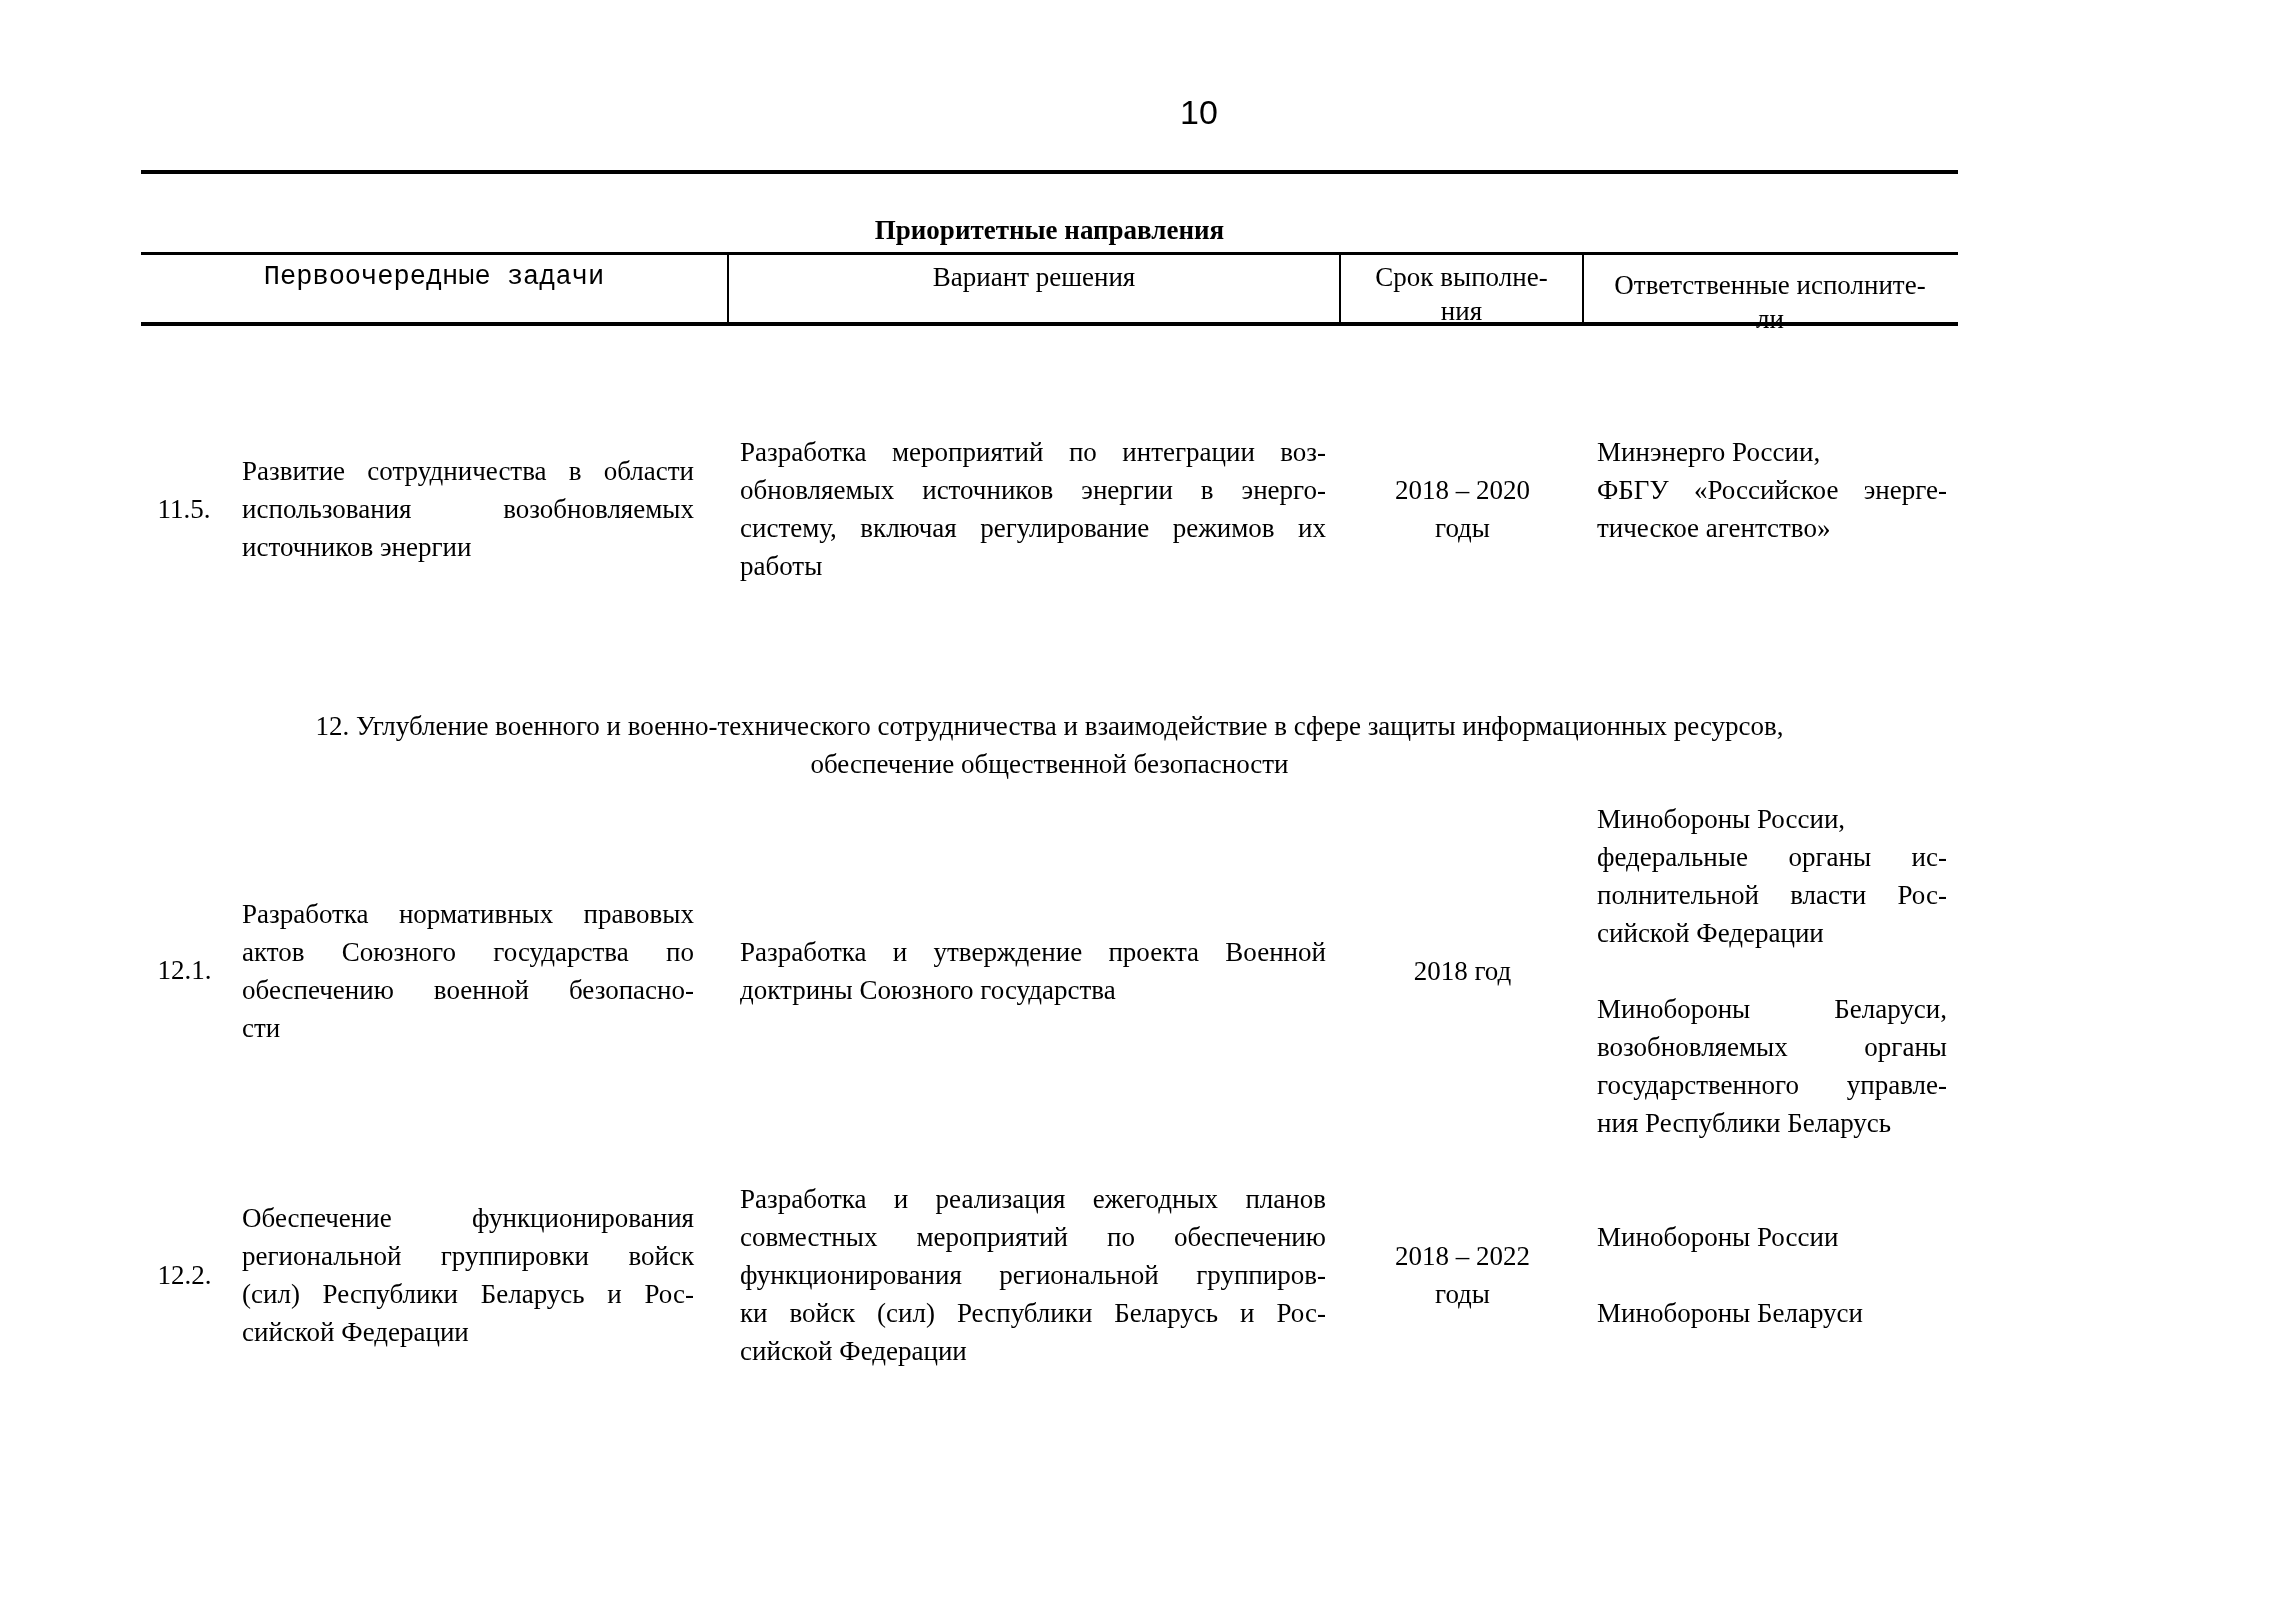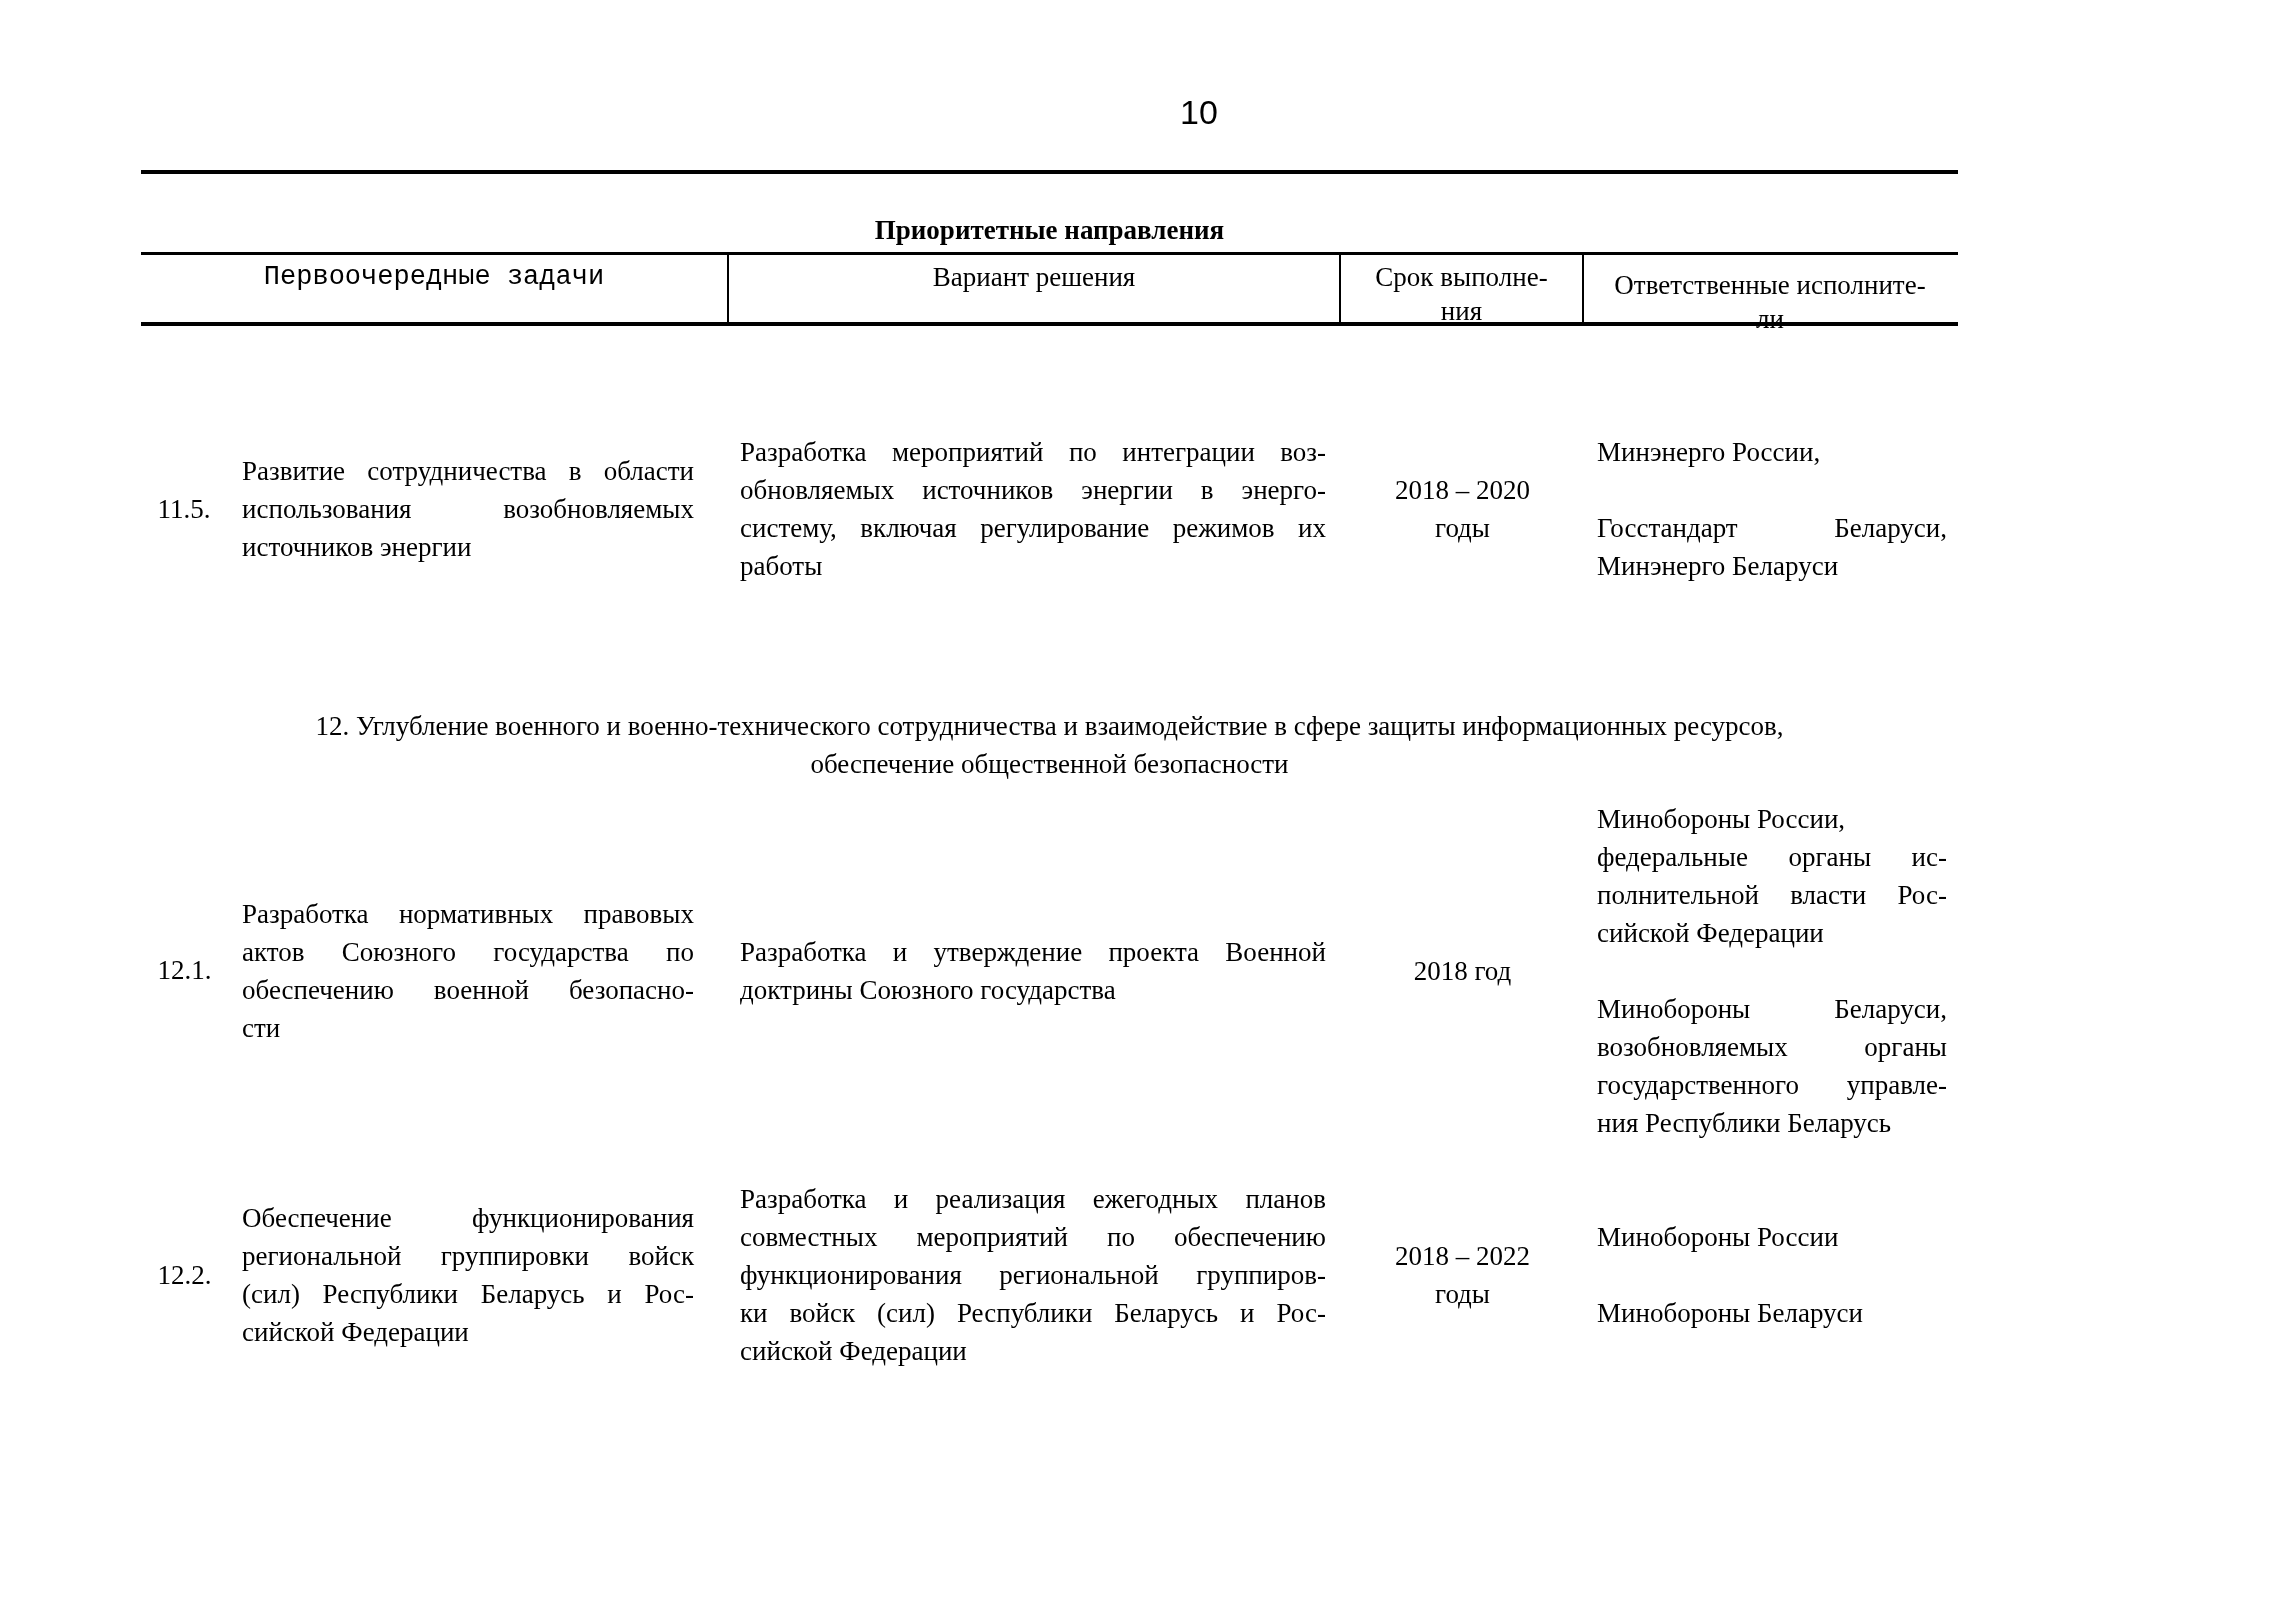--- a/index.html
+++ b/index.html
@@ -111,25 +111,25 @@
         </div>
         <div class="para">
           <div class="cl">годы</div>
         </div>
       </div>
     <div class="c4">
         <div class="para">
           <div class="ll">Минэнерго России,</div>
         </div>
         <div class="para">
+          <div class="jl">ФБГУ «Российское энерге-</div>
+          <div class="ll">тическое агентство»</div>
+        </div>
+        <div class="para">
           <div class="ll">&nbsp;</div>
-        </div>
-        <div class="para">
-          <div class="jl">Госстандарт Беларуси,</div>
-          <div class="ll">Минэнерго Беларуси</div>
         </div>
       </div>
   </div>
 
   <div class="section-row">
       <div class="para">
         <div class="cl">12. Углубление военного и военно-технического сотрудничества и взаимодействие в сфере защиты информационных ресурсов,</div>
       </div>
       <div class="para">
         <div class="cl">обеспечение общественной безопасности</div>

